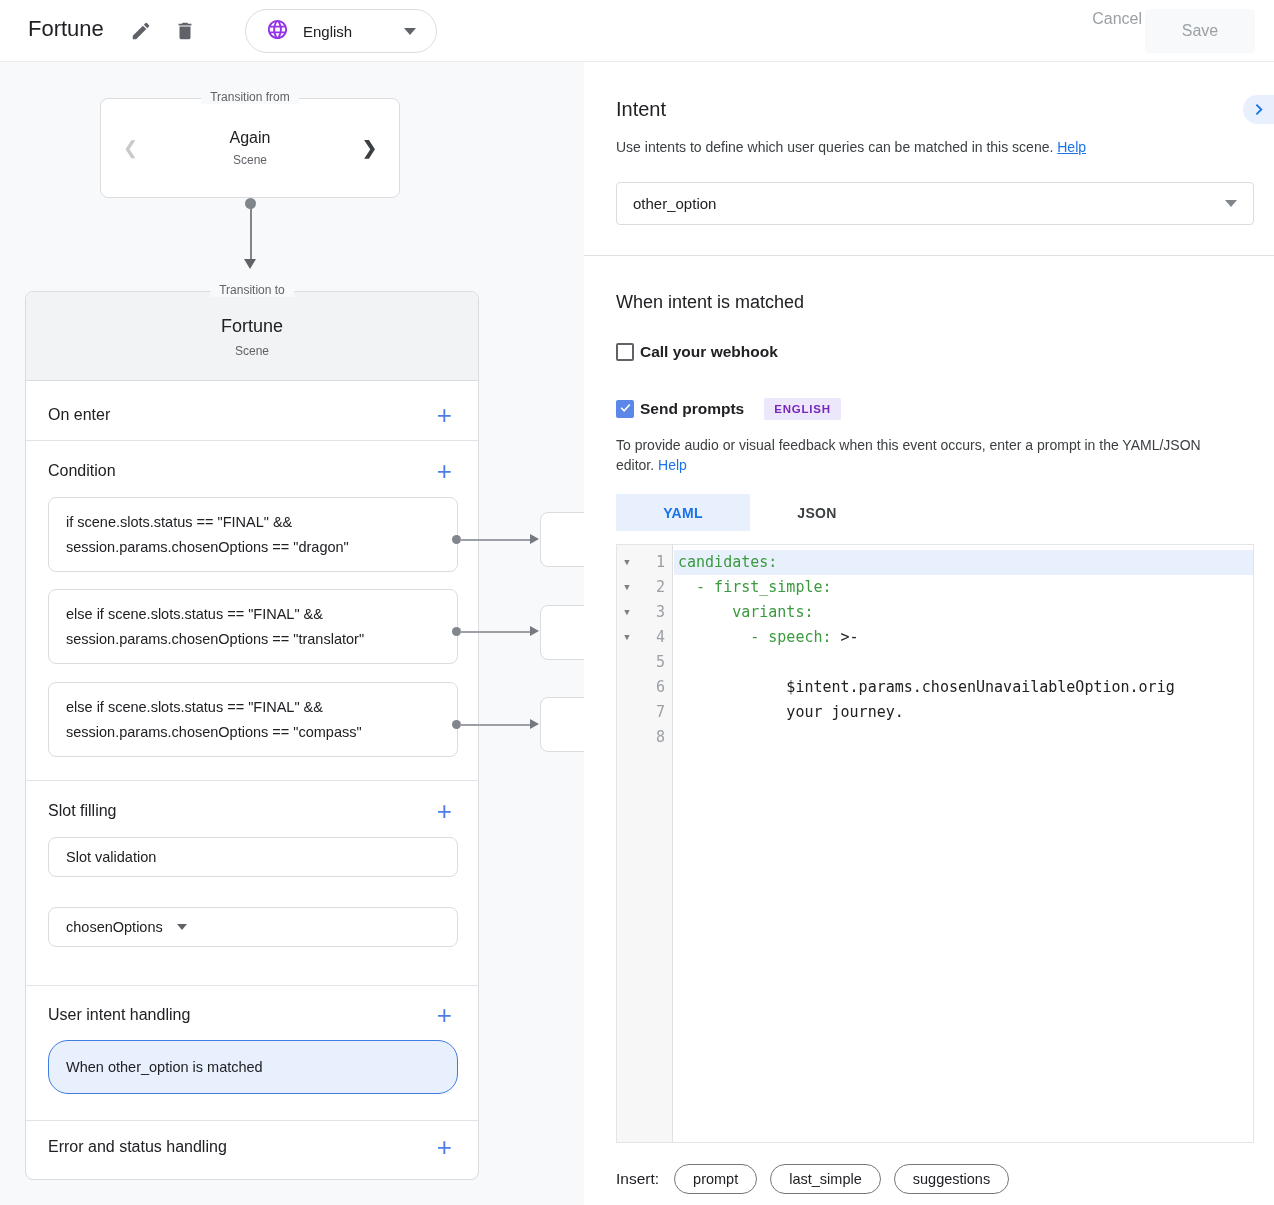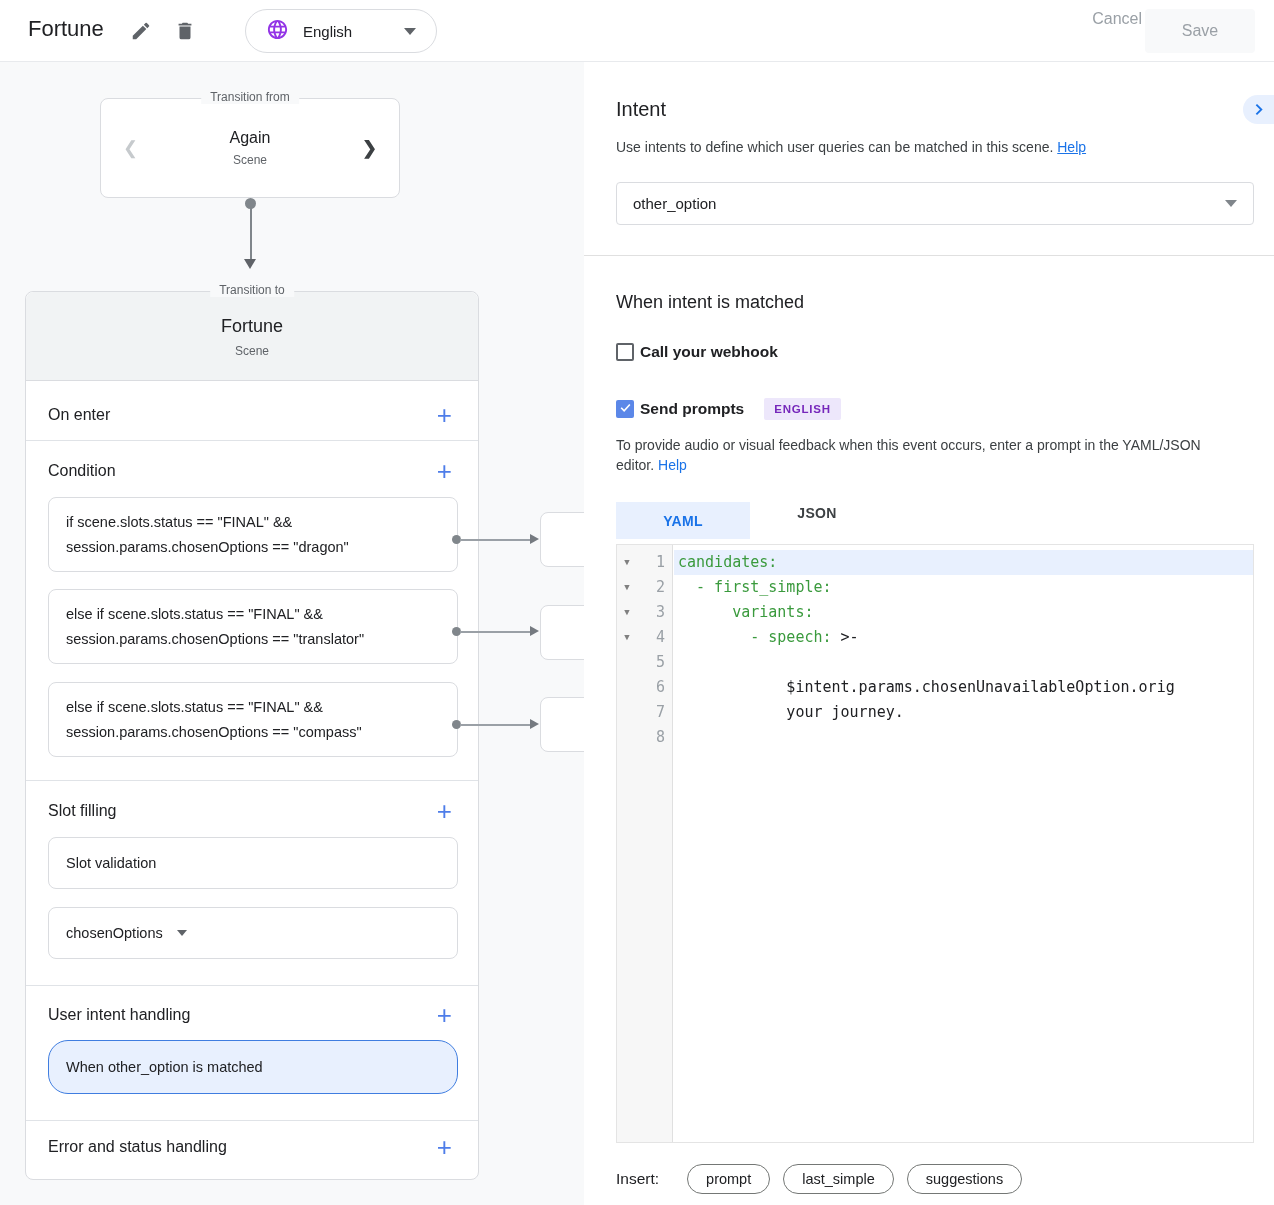--- a/index.html
+++ b/index.html
@@ -55,21 +55,21 @@
   .sec { position:relative; border-bottom:1px solid #e0e3e7; }
   .sec:last-child { border-bottom:none; }
   .sec-head { display:flex; align-items:center; justify-content:space-between; padding:0 24px 0 22px; }
   .sec-label { font-size:16px; color:#202124; }
   .plus-btn { border:none; background:none; color:#4e7de9; font-size:26px; font-weight:300; line-height:1;
     cursor:pointer; font-family:inherit; padding:0 2px; }
 
   .cond-box { position:absolute; left:22px; width:410px; height:75px; background:#fff; border:1px solid #dadce0;
     border-radius:8px; padding:12px 17px; font-size:14.5px; line-height:25px; color:#202124; cursor:pointer; }
 
-  .field-box { position:absolute; left:22px; width:410px; height:52px; background:#fff; border:1px solid #dadce0;
+  .field-box { position:absolute; left:22px; width:410px; height:40px; background:#fff; border:1px solid #dadce0;
     border-radius:8px; display:flex; align-items:center; padding:0 17px; font-size:14.5px; color:#202124; cursor:pointer; }
   .slot-caret { margin-left:14px; width:0; height:0; border-left:5.5px solid transparent;
     border-right:5.5px solid transparent; border-top:6.5px solid #5f6368; }
 
   .intent-box-selected { position:absolute; left:22px; width:410px; height:54px; background:#e8f0fe;
     border:1.5px solid #3f7de0; border-radius:20px; display:flex; align-items:center; padding:0 17px;
     font-size:14.5px; color:#202124; cursor:pointer; }
 
   .conn-dot { position:absolute; width:9px; height:9px; border-radius:50%; background:#80868b; }
   .conn-line { position:absolute; height:1.5px; background:#9aa0a6; }
@@ -102,38 +102,38 @@
   .cbx.off { border:2px solid #5f6368; background:#fff; }
   .cbx.on { background:#5b87e8; display:flex; align-items:center; justify-content:center; }
   .cbx.on svg { width:13px; height:13px; stroke:#fff; stroke-width:3; fill:none; }
   .check-label { font-size:15.5px; font-weight:bold; color:#202124; margin-left:6px; }
   .lang-badge { margin-left:20px; background:#ede7fb; color:#7627bb; font-size:11.5px; font-weight:bold;
     letter-spacing:0.8px; padding:5px 10px; border-radius:2px; }
 
   .tabs { position:absolute; left:32px; top:432px; display:flex; }
   .tab { width:134px; height:37px; display:flex; align-items:center; justify-content:center; font-size:14px;
     letter-spacing:0.3px; cursor:pointer; }
-  .tab.active { background:#e8f0fe; color:#1a73e8; font-weight:bold;margin-top:8px; }
+  .tab.active { background:#e8f0fe; color:#1a73e8; font-weight:bold; }
   .tab.inactive { color:#3c4043; font-weight:bold; }
 
   .editor { position:absolute; left:32px; top:482px; width:638px; height:599px; border:1px solid #e4e4e4;
     background:#fff; overflow:hidden; }
   .gutter-bg { position:absolute; left:0; top:0; width:56px; height:100%; background:#f7f7f7;
     border-right:1px solid #e0e0e0; }
   .code-line { position:absolute; left:0; width:100%; height:25px; font-family:"DejaVu Sans Mono", monospace;
     font-size:15px; line-height:25px; }
   .code-line .hl { position:absolute; left:57px; right:0; top:0; height:25px; background:#e8f0fe; }
   .fold { position:absolute; left:3px; top:0; width:14px; text-align:center; color:#808080; font-size:9px; cursor:pointer; }
   .lnum { position:absolute; left:17px; top:0; width:31px; text-align:right; color:#9aa0a6; }
   .ctext { position:absolute; left:61px; top:0; white-space:pre; }
   .tok-key { color:#3a9a3d; }
   .tok-plain { color:#202124; }
 
   .insert-row { position:absolute; left:32px; top:1102px; display:flex; align-items:center; }
-  .insert-label { font-size:15.5px; color:#202124; margin-right:28px; }
+  .insert-label { font-size:15.5px; color:#202124; margin-right:15px; }
   .chip { border:1px solid #747775; border-radius:16px; background:#fff; color:#202124; font-size:14.5px;
     padding:6px 18px; margin-right:13px; cursor:pointer; font-family:inherit; }
 </style>
 </head>
 <body>
 
 <div class="topbar">
   <div class="app-title">Fortune</div>
   <button class="icon-btn" style="left:128px">
     <span>

